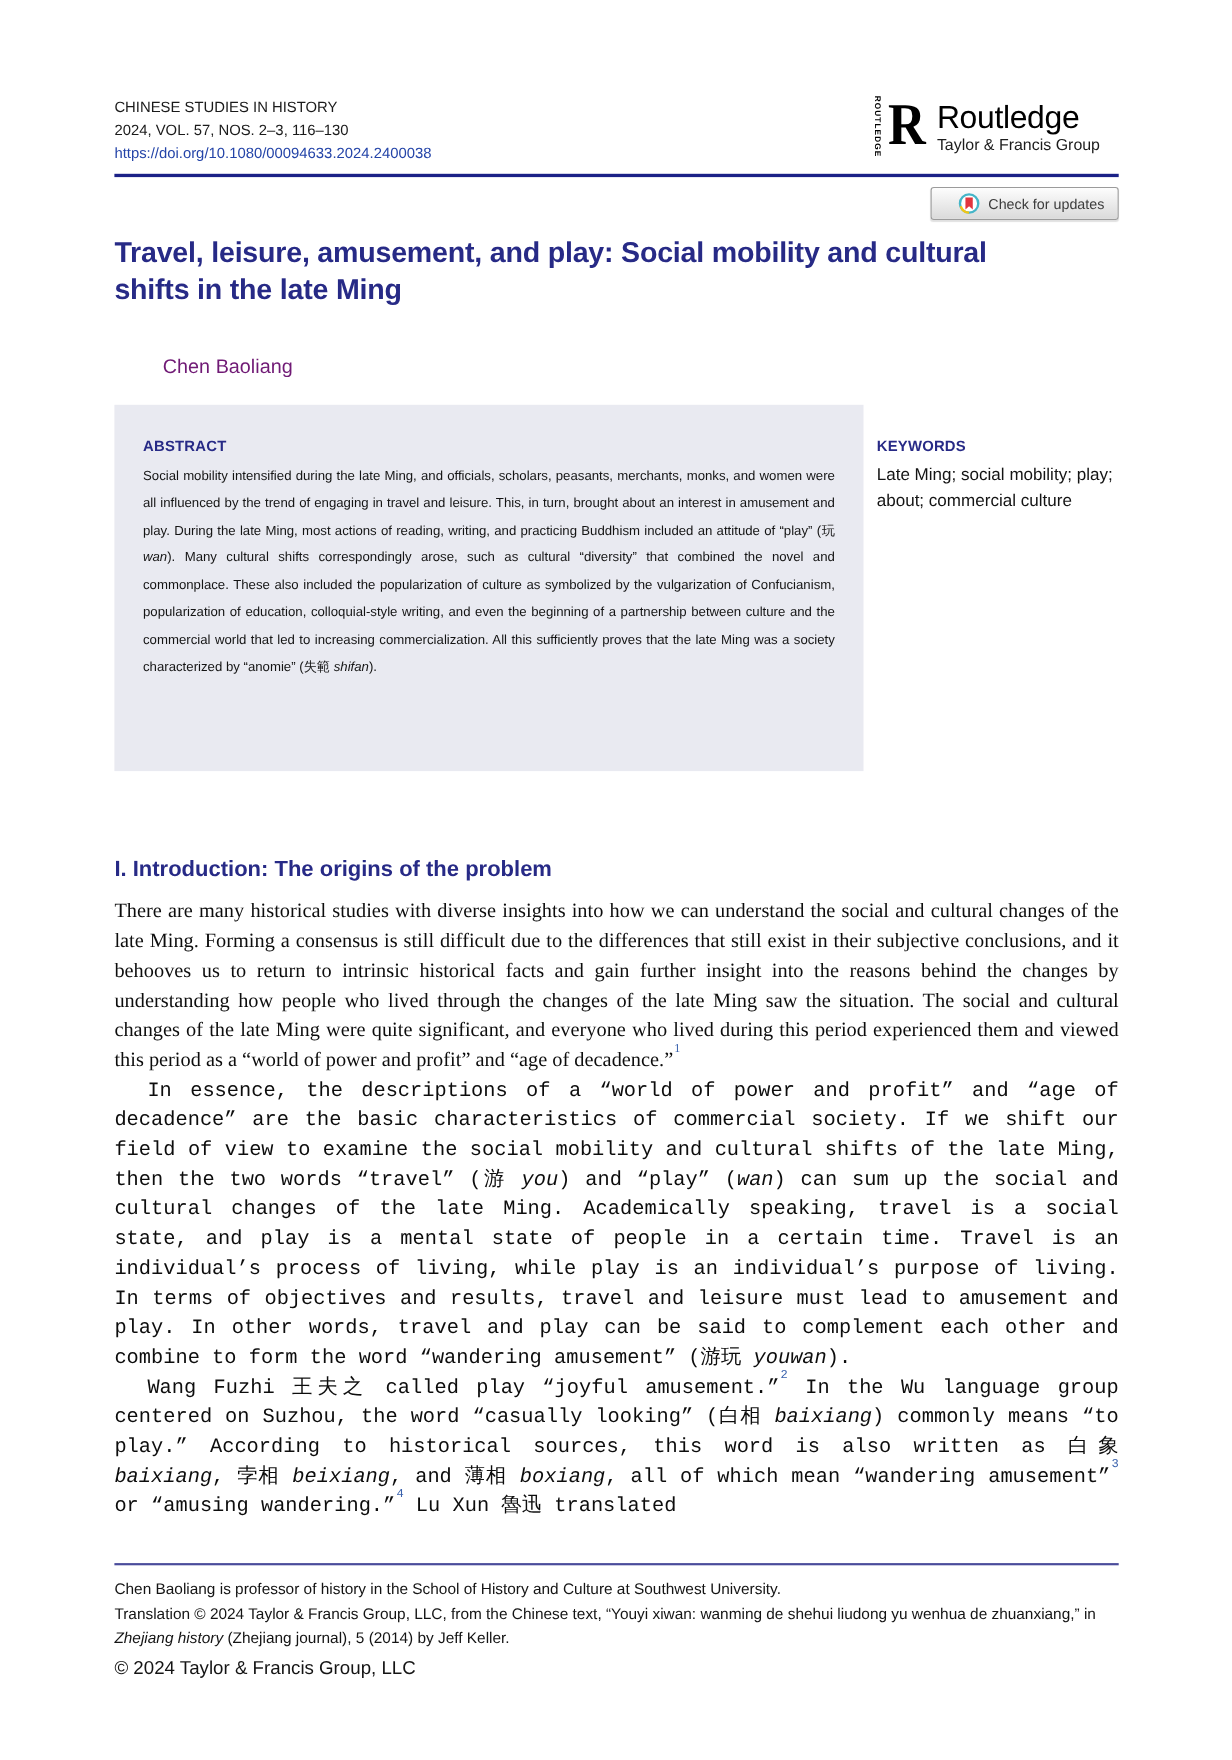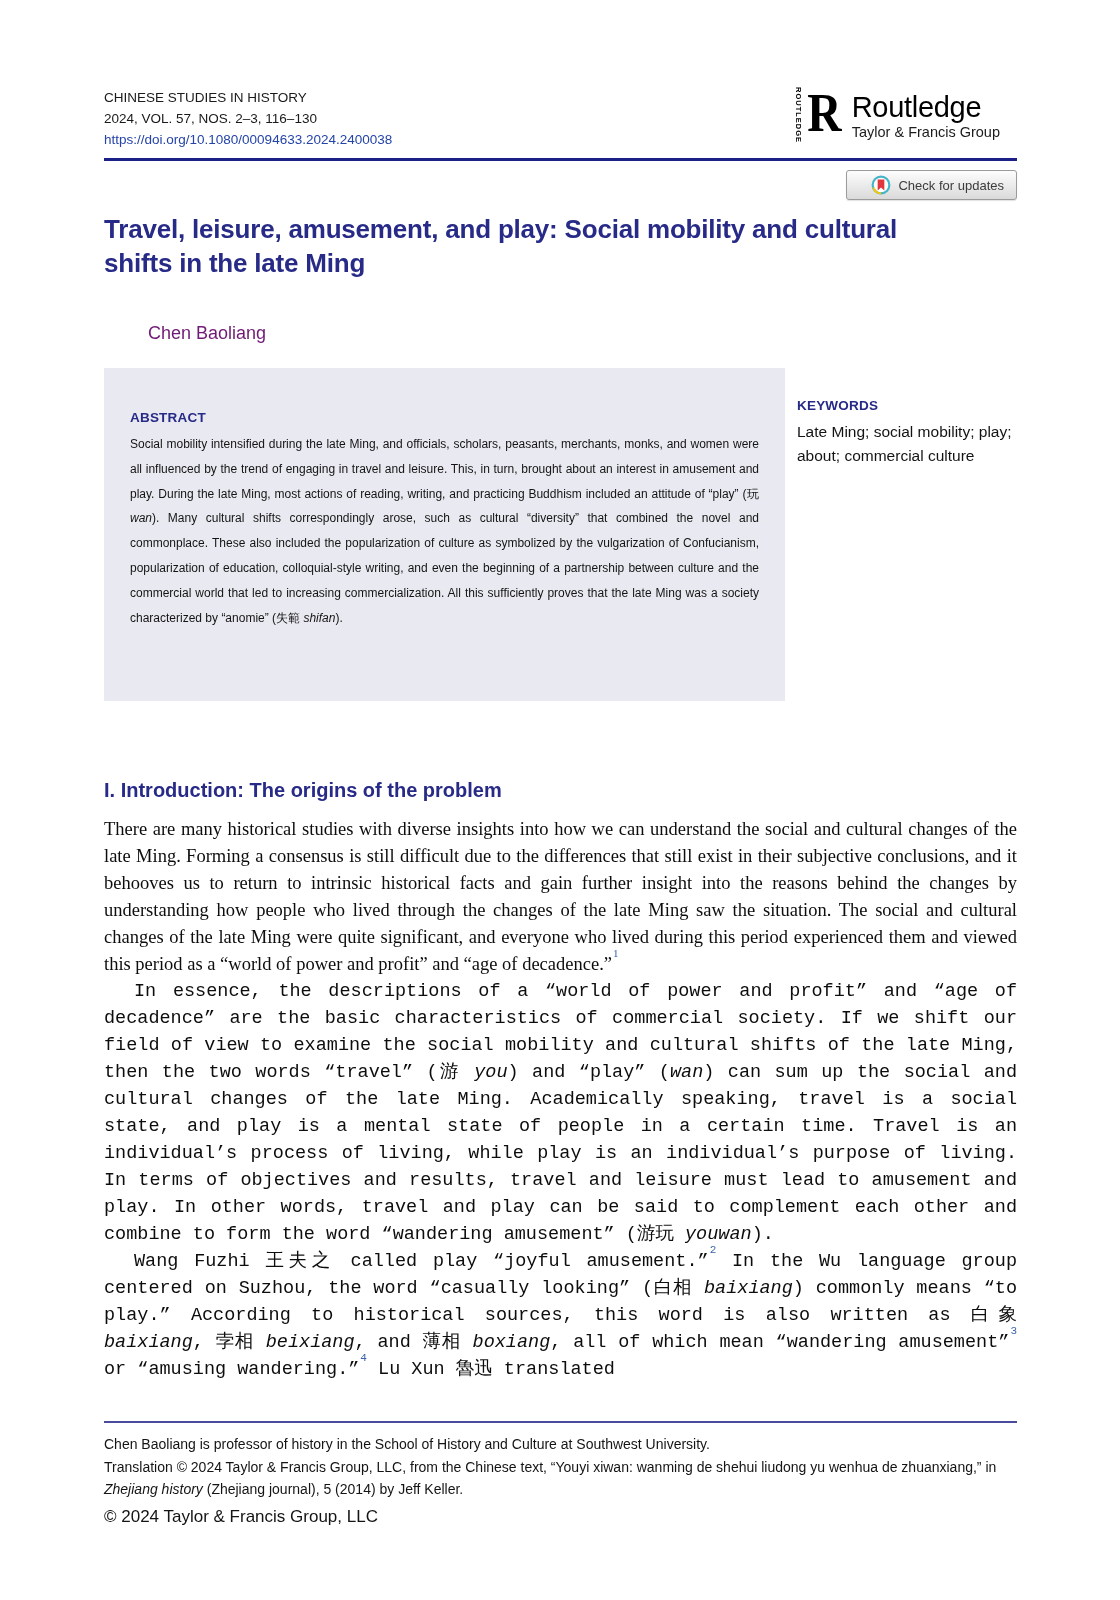--- a/index.html
+++ b/index.html
@@ -39,21 +39,21 @@
   
   .title {
     position:absolute; left:104px; top:212px; width:840px;
     font-size:26px; line-height:34px; font-weight:bold; color:#272a86; letter-spacing:-0.2px;
   }
   .author { position:absolute; left:104px; top:323px; font-size:18px; color:#701a75;margin-left:44px; }
 
   
   .abstract {
     position:absolute; left:104px; top:368px; width:681px; height:333px;
-    background:#e9eaf1; padding:42px 26px;
+    background:#e9eaf1; padding:30px 26px;
   }
   .shead { font-size:13.5px; font-weight:bold; color:#272a86; letter-spacing:.2px; margin-bottom:7px; }
   .abstract .abs-t { font-size:12px; line-height:24.8px; text-align:justify; color:#141414; }
   .keywords { position:absolute; left:797px; top:368px; width:228px; padding-top:30px; }
   .keywords .kw-t { font-size:15.5px; line-height:23.5px; color:#141414; }
 
   
   .section-h { position:absolute; left:104px; top:779px; font-size:20px; font-weight:bold; color:#272a86; }
   .body {
     position:absolute; left:104px; top:816px; width:913px;

